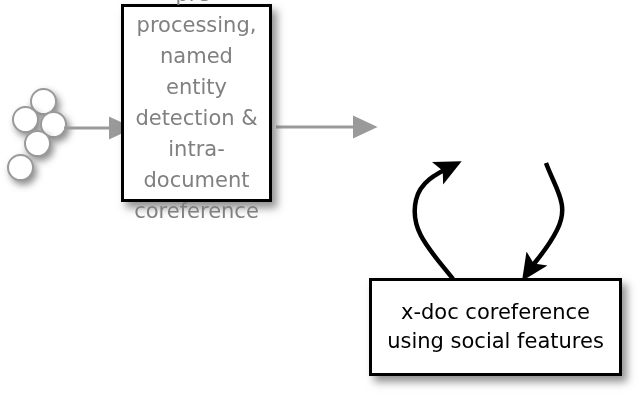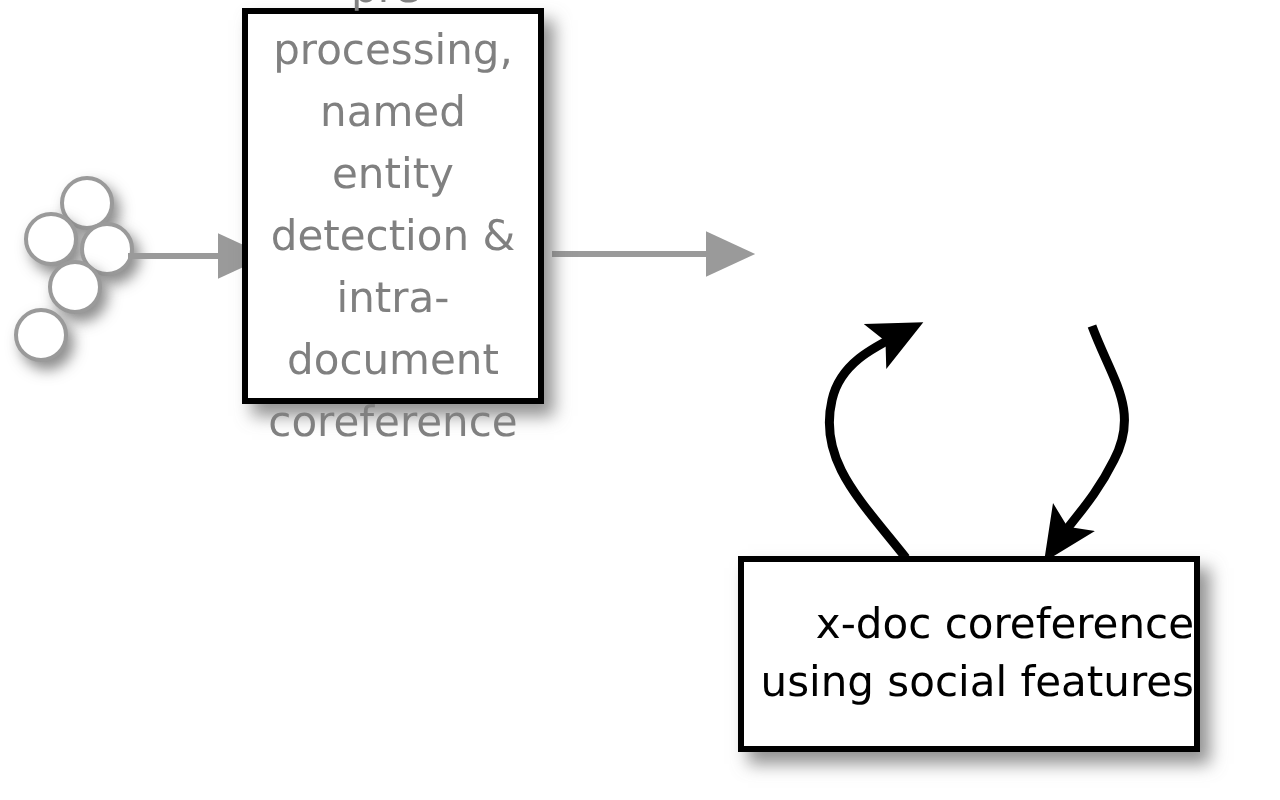--- a/index.html
+++ b/index.html
@@ -82,25 +82,24 @@
   }
   #box-clustering .box-label {
     color: #8a8a8a;
     font-size: 21px;
     line-height: 26px;
   }
 
   #box-xdoc {
     left: 369px;
     top: 278px;
-    width: 231px;
+    width: 253px;
     height: 98px;
     border: 3px solid #000000;
     box-shadow: 5px 6px 8px rgba(110,110,110,0.75);
-    text-align: right;
   }
   #box-xdoc .box-label {
     color: #000000;
     font-size: 21px;
     line-height: 29px;
   }
 
   .box-label {
     display: block;
     white-space: pre-line;

